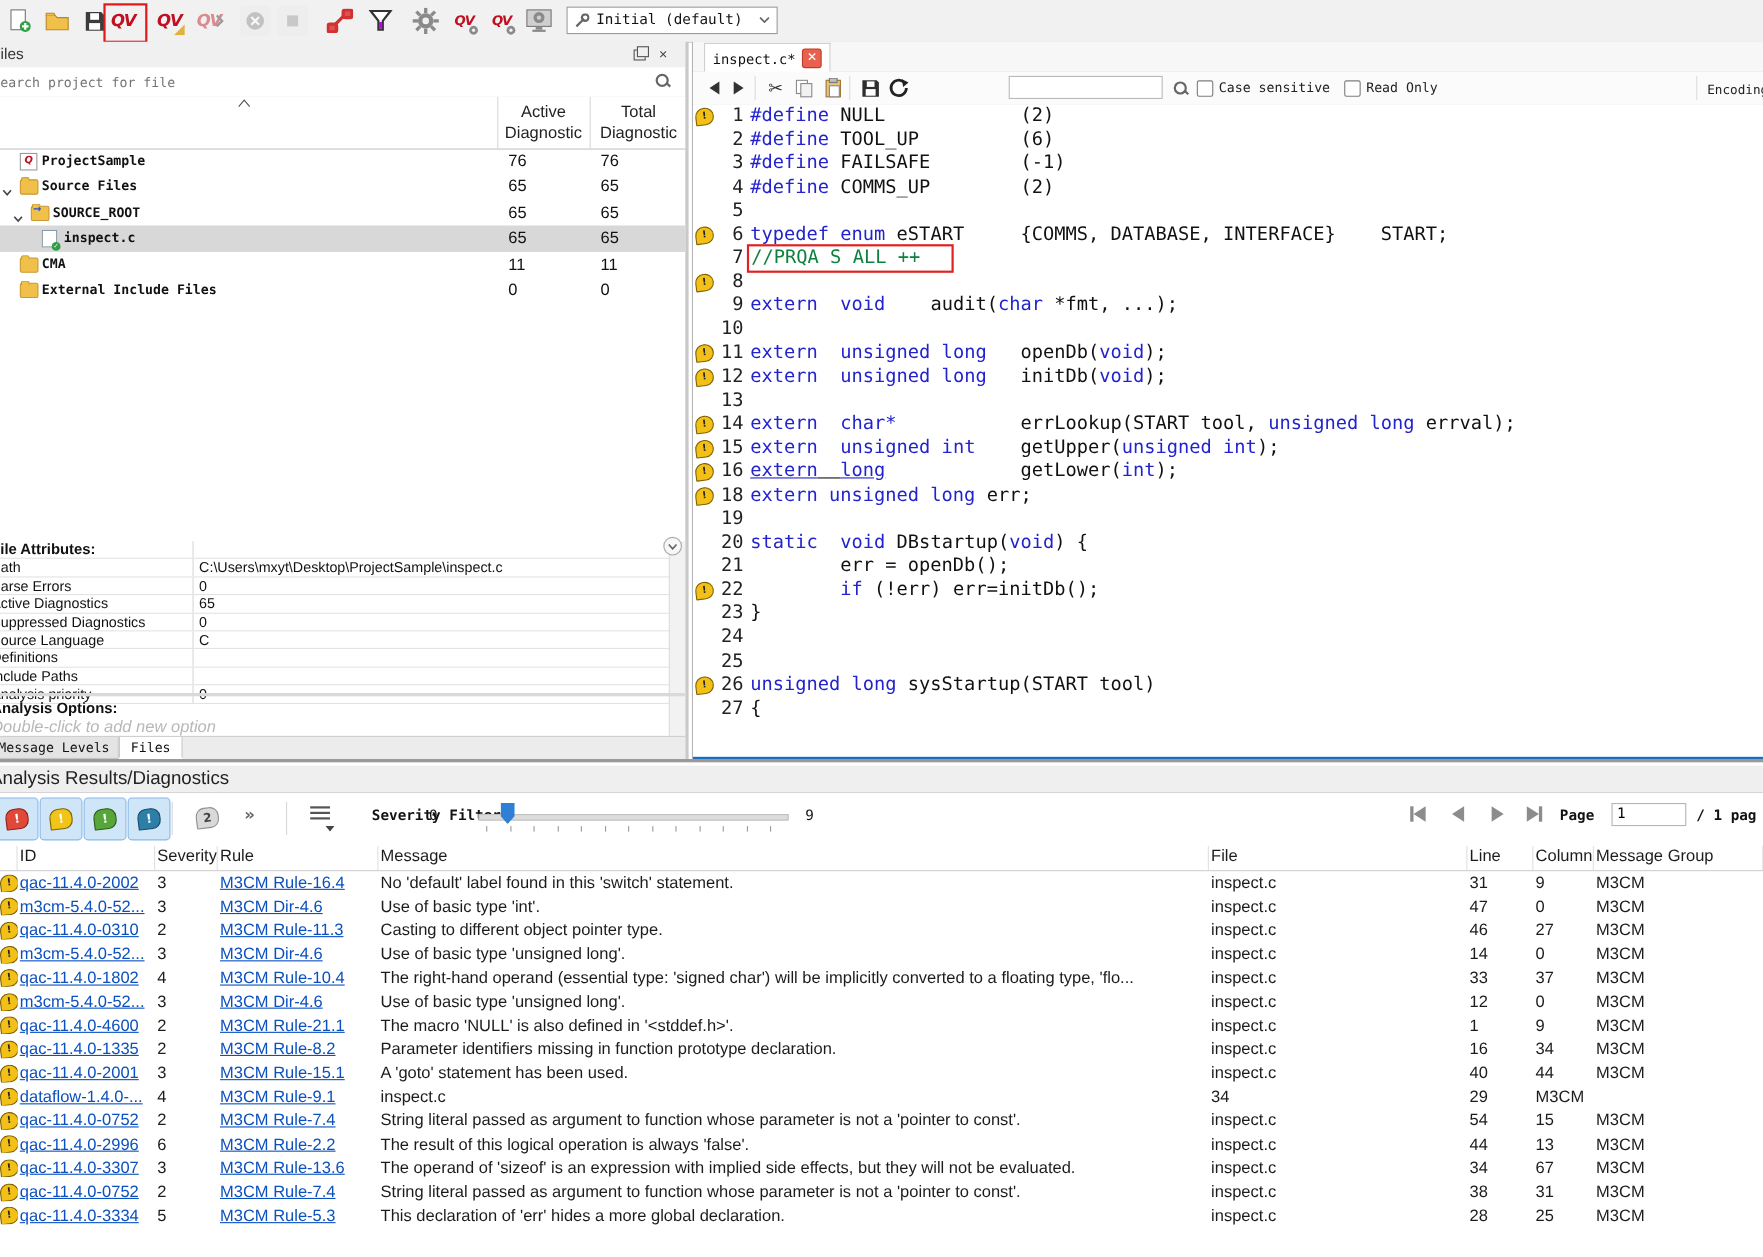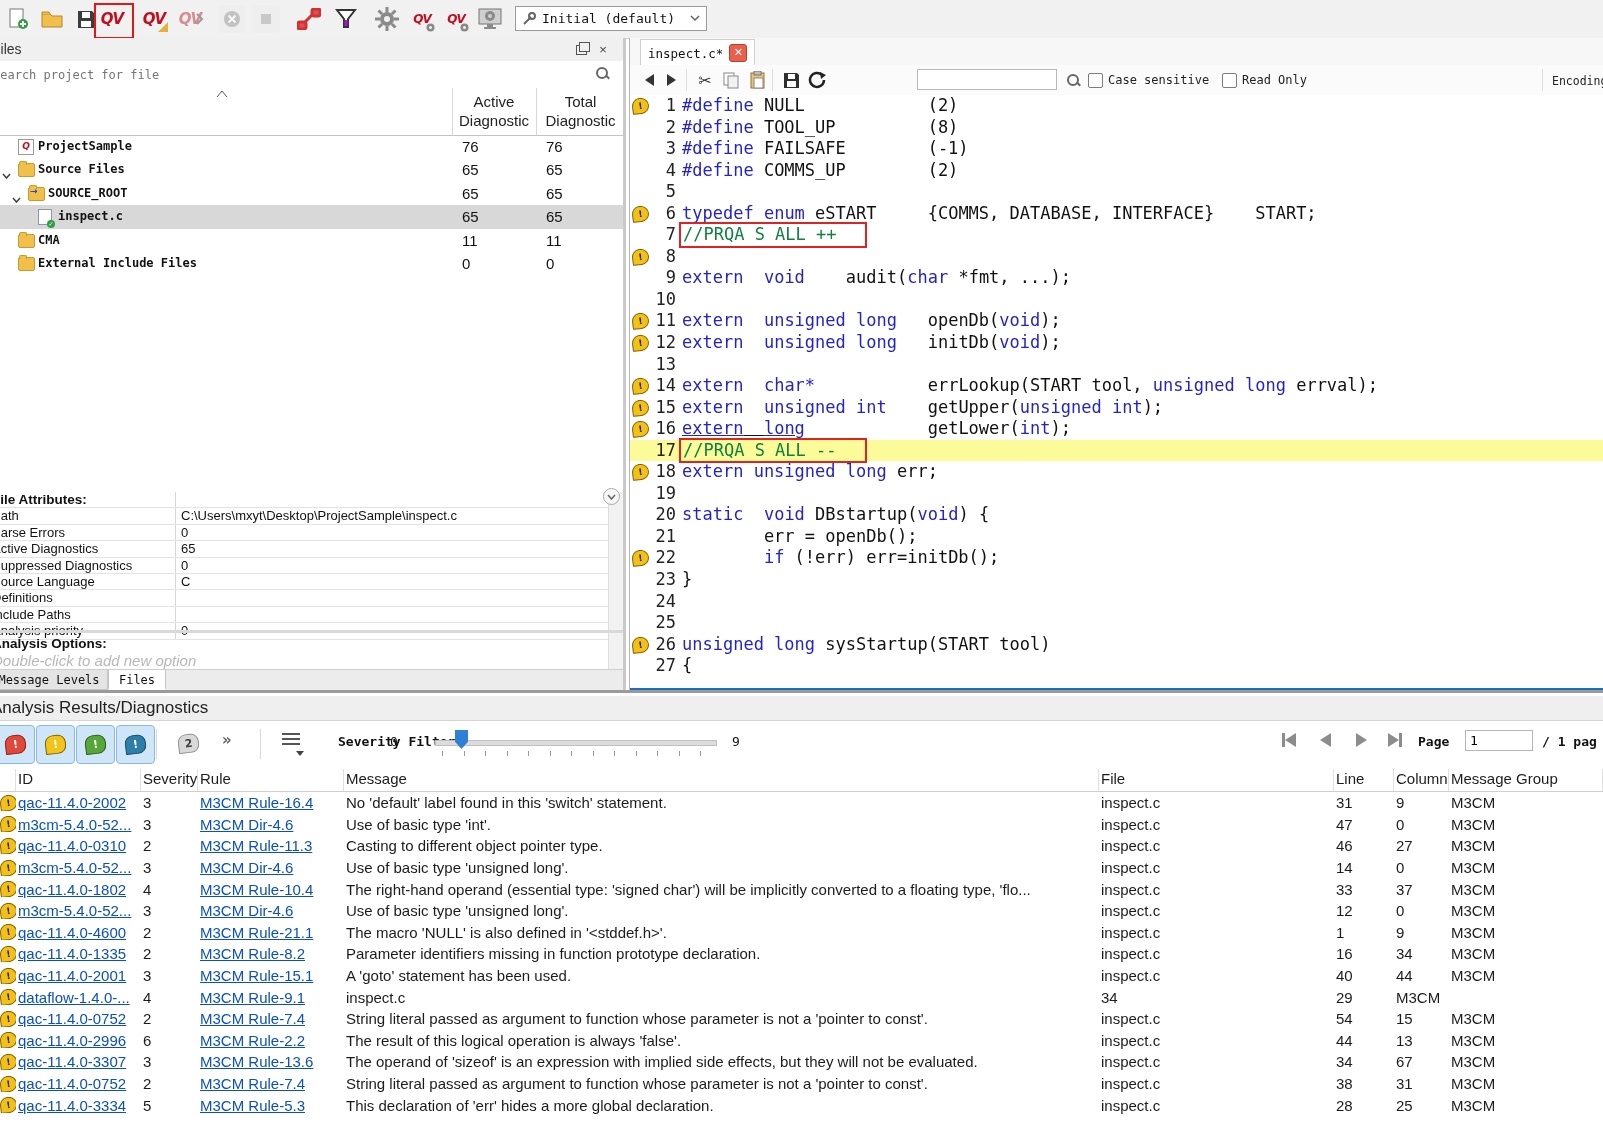--- a/index.html
+++ b/index.html
@@ -418,21 +418,21 @@
       <span id="enc">Encoding: U</span>
     </div>
     <div id="code">
         <div class="crow">
           <span class="bl warn mwarn">!</span>
           <span class="ln">1</span>
           <span class="ct"><span class="k">#define</span><span> NULL            (2)</span></span>
         </div>
         <div class="crow">
           <span class="ln">2</span>
-          <span class="ct"><span class="k">#define</span><span> TOOL_UP         (8)</span></span>
+          <span class="ct"><span class="k">#define</span><span> TOOL_UP         (6)</span></span>
         </div>
         <div class="crow">
           <span class="ln">3</span>
           <span class="ct"><span class="k">#define</span><span> FAILSAFE        (-1)</span></span>
         </div>
         <div class="crow">
           <span class="ln">4</span>
           <span class="ct"><span class="k">#define</span><span> COMMS_UP        (2)</span></span>
         </div>
         <div class="crow">
@@ -480,24 +480,20 @@
         </div>
         <div class="crow">
           <span class="bl warn mwarn">!</span>
           <span class="ln">15</span>
           <span class="ct"><span class="k">extern</span><span>  </span><span class="k">unsigned int</span><span>    getUpper(</span><span class="k">unsigned int</span><span>);</span></span>
         </div>
         <div class="crow">
           <span class="bl warn mwarn">!</span>
           <span class="ln">16</span>
           <span class="ct"><span class="ku">extern</span><span class="pu">  </span><span class="ku">long</span><span>            getLower(</span><span class="k">int</span><span>);</span></span>
-        </div>
-        <div class="crow hl">
-          <span class="ln">17</span>
-          <span class="ct"><span class="red-box"><span class="c">//PRQA S ALL --</span></span></span>
         </div>
         <div class="crow">
           <span class="bl warn mwarn">!</span>
           <span class="ln">18</span>
           <span class="ct"><span class="k">extern unsigned long</span><span> err;</span></span>
         </div>
         <div class="crow">
           <span class="ln">19</span>
           <span class="ct"></span>
         </div>

